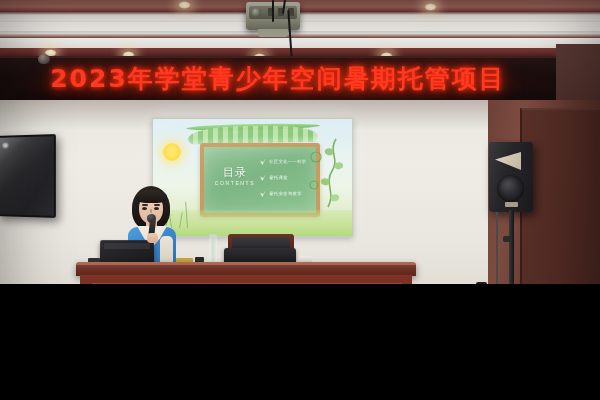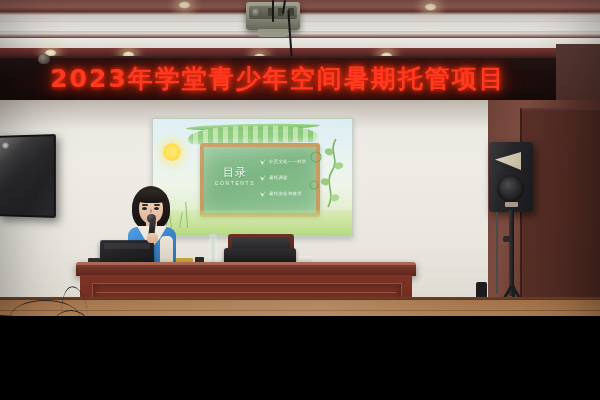--- a/index.html
+++ b/index.html
@@ -1,17 +1,17 @@
 <!DOCTYPE html>
 <html><head>
 <meta charset="utf-8">
 <style>
   html,body{margin:0;padding:0;background:#000;}
   body{font-family:"Liberation Sans",sans-serif;}
-  #scene{position:relative;width:600px;height:316px;overflow:hidden;background:#ef4444;text-decoration:underline;}
+  #scene{position:relative;width:600px;height:284px;overflow:hidden;background:#ef4444;text-decoration:underline;}
 
   
   .ceiling{position:absolute;left:0;top:0;width:600px;height:58px;
     background:linear-gradient(#8d5a52 0%,#a2655c 12%,#6e3a36 20%,#e9e4de 26%,#f2efe9 36%,#ddd6ce 44%,
       #f4f1ec 50%,#e2dcd4 58%,#6e3631 66%,#5d2b28 82%,#4a211f 100%);}
   .cove-strip{position:absolute;left:0;width:600px;background:#f6f3ee;}
   .cove-a{top:22px;height:9px;box-shadow:0 1px 3px rgba(0,0,0,.25);}
   .cove-b{top:38px;height:11px;background:linear-gradient(#faf8f4,#e6e0d8);}
   .red-band{position:absolute;left:0;width:600px;height:10px;top:48px;
     background:linear-gradient(#7d3b36,#53211f);}

